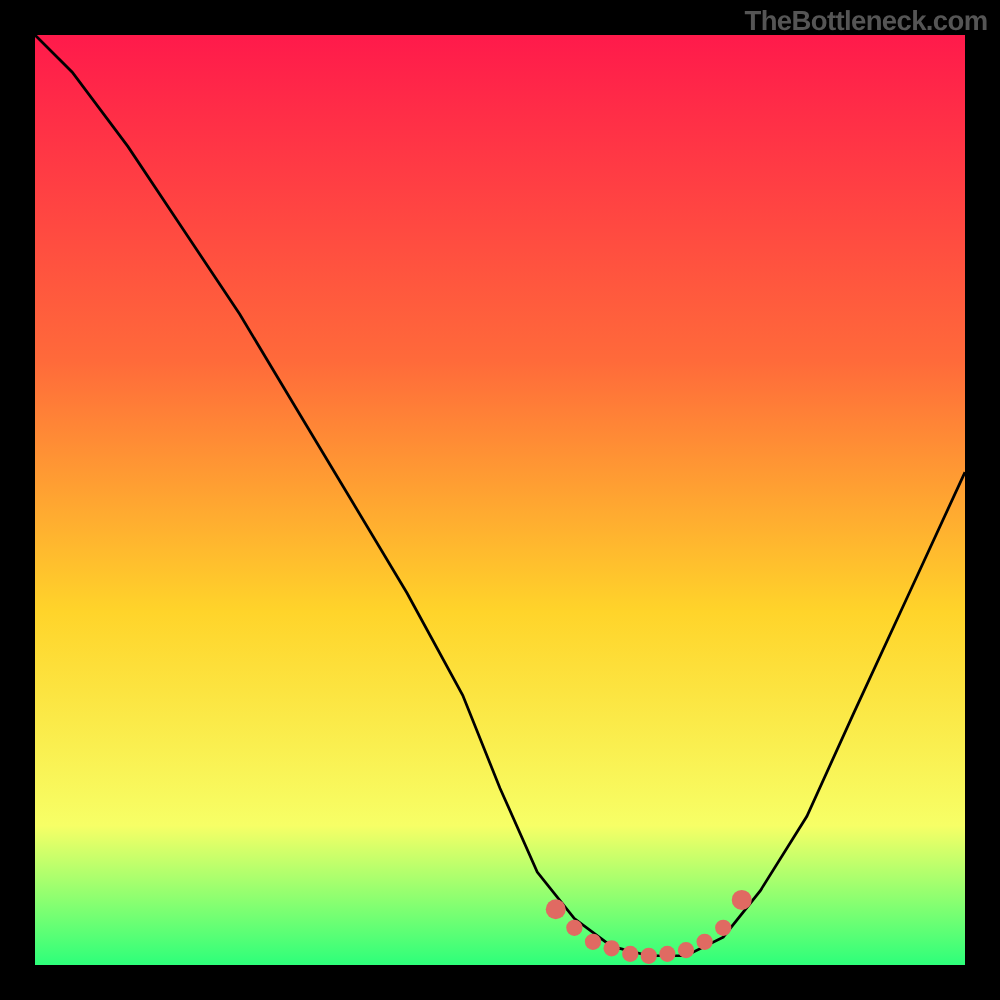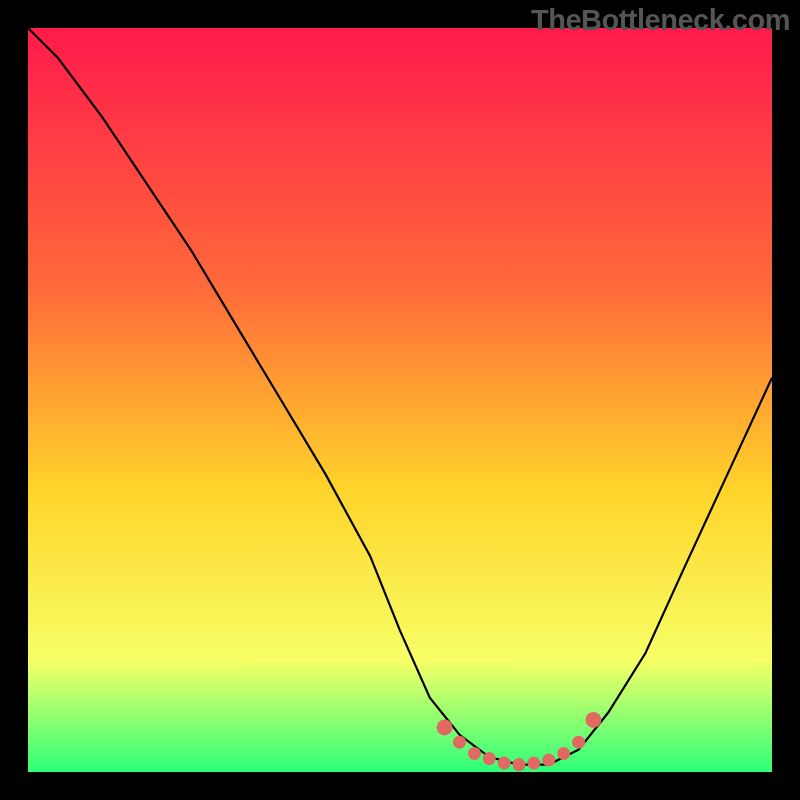--- a/index.html
+++ b/index.html
@@ -15,21 +15,21 @@
     position: relative;
     width: 800px;
     height: 800px;
     background: #000;
   }
   .watermark {
     position: absolute;
     top: 4px;
     right: 10px;
     color: #555;
-    font-size: 29px;
+    font-size: 22px;
     font-weight: 600;
     z-index: 10;
     letter-spacing: -0.5px;
   }
   .plot-area {
     position: absolute;
     left: 28px;
     top: 28px;
     width: 744px;
     height: 744px;

